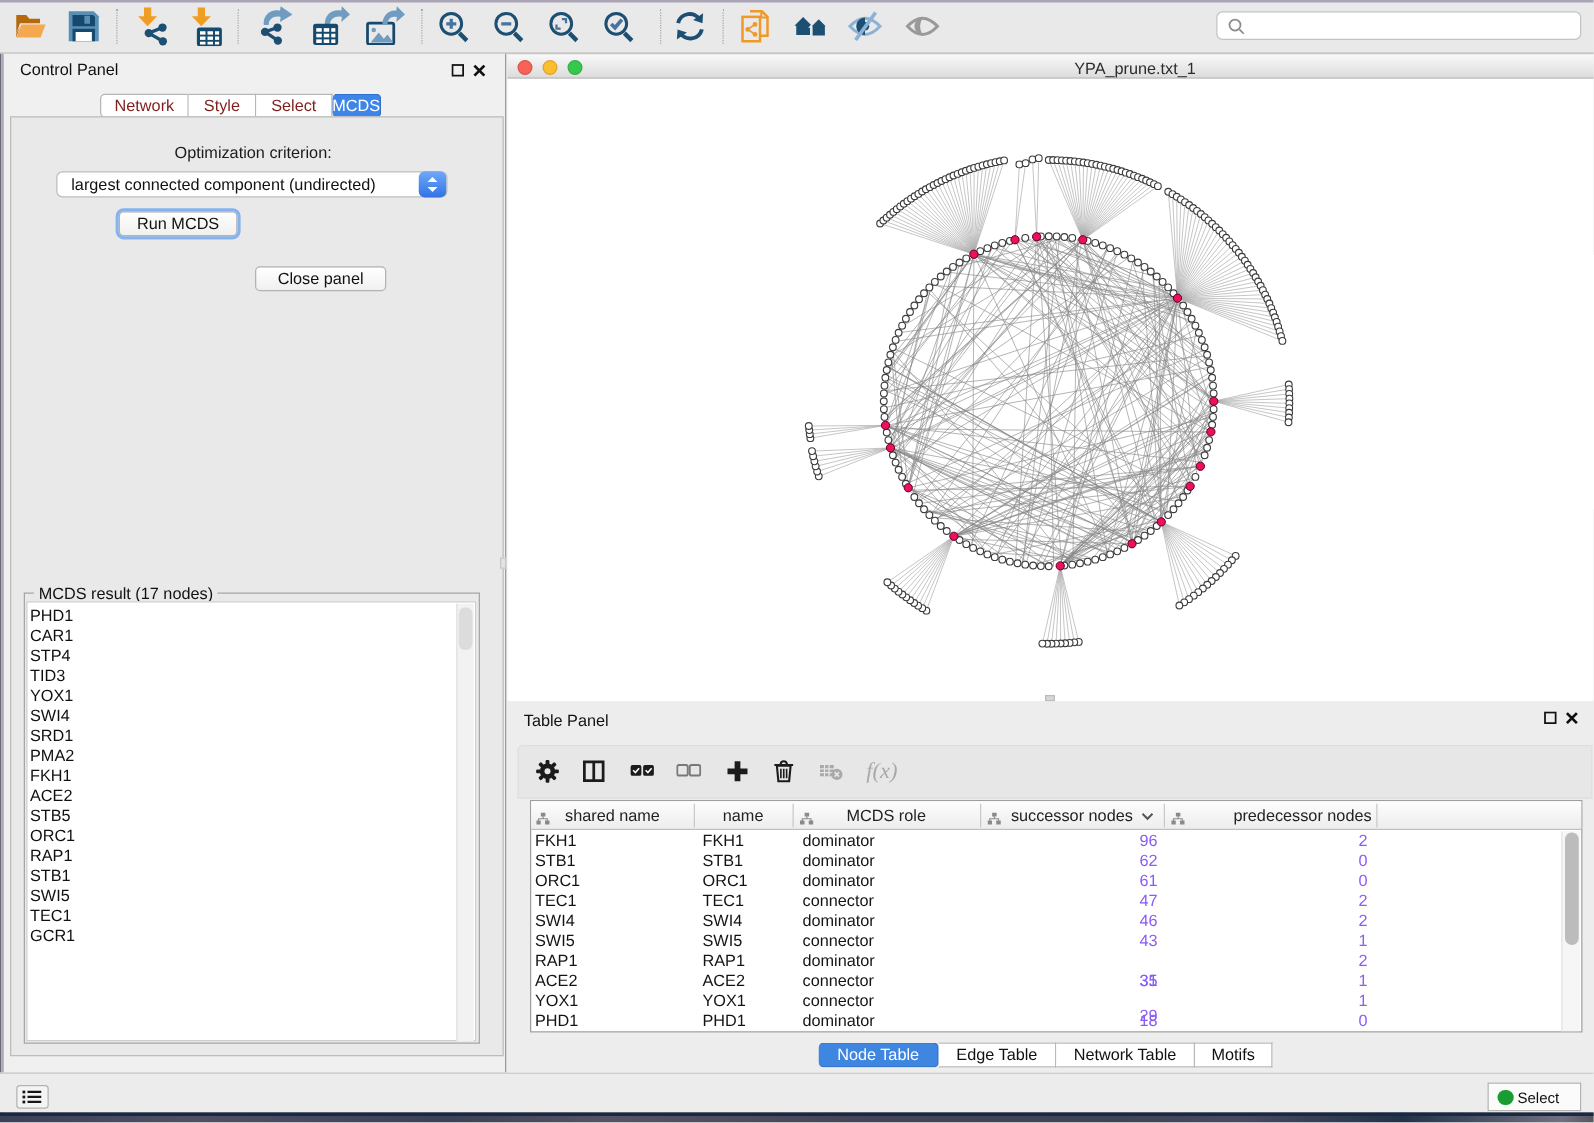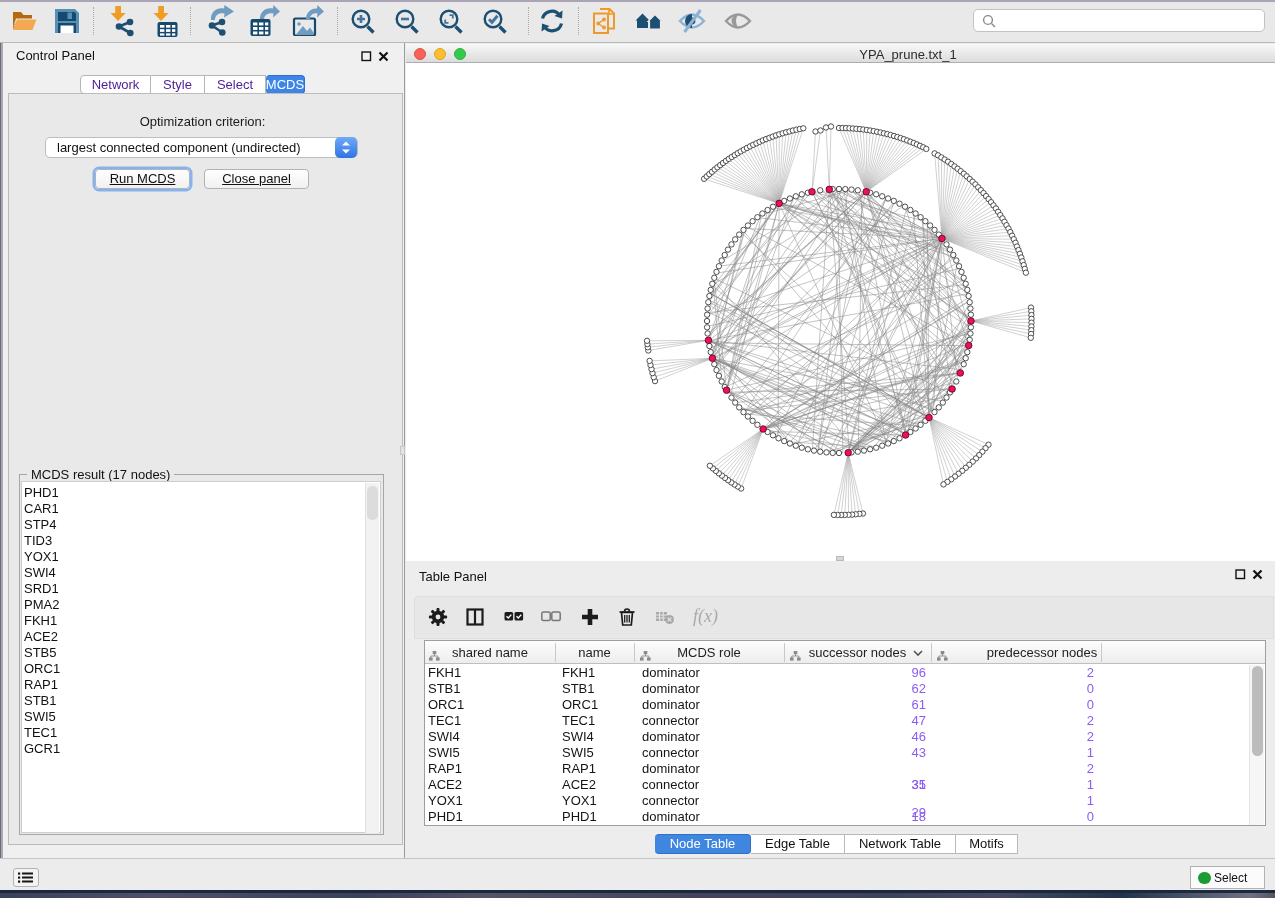--- a/index.html
+++ b/index.html
@@ -8,30 +8,30 @@
 .abs { position:absolute; }
 
 #toolbar { left:0; top:0; width:1275px; height:43px; background:#e9e9e9; border-bottom:1px solid #b9b9b9; }
 .sep { position:absolute; top:7px; height:28px; width:0; border-left:1px dotted #a9a9a9; }
 .ticon { position:absolute; top:7px; width:28px; height:28px; }
 #searchbox { position:absolute; left:973px; top:9px; width:292px; height:23px; background:#fff; border:1px solid #c3c3c3; border-radius:5px; }
 
 #leftpanel { left:0; top:43px; width:405px; height:815px; background:#f0f0f0; border-right:1px solid #9b9b9b; }
 #cp-title { position:absolute; left:16px; top:48px; font-size:13px; color:#111; }
 .tabs { position:absolute; left:80px; top:75px; height:19px; display:flex; font-size:13px; }
-.tab { background:#fff; border:1px solid #b6b6b6; border-left:none; color:#4c1d95; display:flex; align-items:center; justify-content:center; }
+.tab { background:#fff; border:1px solid #b6b6b6; border-left:none; color:#7f1d1d; display:flex; align-items:center; justify-content:center; }
 .tab.first { border-left:1px solid #b6b6b6; border-radius:4px 0 0 4px; }
 .tab.sel { background:#3d86e8; border-color:#2f6fd0; color:#fff; border-radius:4px; }
 #cp-content { position:absolute; left:8px; top:93px; width:395px; height:752px; background:#e9e9e9; border:1px solid #bcbcbc; }
 #optlabel { position:absolute; left:0; top:114px; width:405px; text-align:center; font-size:13px; color:#1a1a1a; }
 #combo { position:absolute; left:45px; top:137px; width:313px; height:21px; background:#fff; border:1px solid #bdbdbd; border-radius:5px; font-size:13px; color:#111; line-height:19px; padding-left:11px; }
 #combo-btn { position:absolute; right:0px; top:-1px; width:22px; height:21px; border-radius:5px; background:linear-gradient(#6fa9f9,#3173e4); }
-.btn { position:absolute; top:169px; height:20px; background:linear-gradient(#ffffff,#f0f0f0); border:1px solid #b3b3b3; border-radius:4px; font-size:13px; color:#111; text-align:center; line-height:18px;text-decoration:underline; }
+.btn { position:absolute; top:169px; height:20px; background:linear-gradient(#ffffff,#f0f0f0); border:1px solid #b3b3b3; border-radius:4px; font-size:13px; color:#111; text-align:center; line-height:18px; }
 #runbtn { left:95px; width:95px; box-shadow:0 0 0 2.5px #85b3ef; }
-#closebtn { left:204px; width:105px; }
+#closebtn { left:204px; width:105px;margin-top:44px; }
 #fieldset { position:absolute; left:19px; top:474px; width:365px; height:361px; border:1px solid #a6a6a6; }
 #fieldset-label { position:absolute; left:27px; top:467px; background:#e9e9e9; padding:0 4px; font-size:13px; color:#111; }
 #mlist { position:absolute; left:21px; top:481px; width:360px; height:352px; background:#fff; border:1px solid #cdcdcd; font-size:13px; color:#111; }
 #mlist .it { position:absolute; left:2px; width:100px; height:16px; line-height:16px; }
 #mlist-sb { position:absolute; right:1px; top:1px; width:14px; height:350px; background:#f2f2f2; border-left:1px solid #e0e0e0; }
 #mlist-th { position:absolute; right:2px; top:4px; width:11px; height:34px; background:#dcdcdc; border-radius:5px; }
 
 #statusbar { left:0; top:858px; width:1275px; height:32px; background:#ececec; border-top:1px solid #c5c5c5; }
 #listbtn { position:absolute; left:13px; top:9px; width:26px; height:19px; background:#f4f4f4; border:1px solid #b2b2b2; border-radius:3px; }
 #membtn { position:absolute; left:1190px; top:7px; width:75px; height:23px; background:#fbfbfb; border:1px solid #b2b2b2; font-size:12px; color:#111; }

